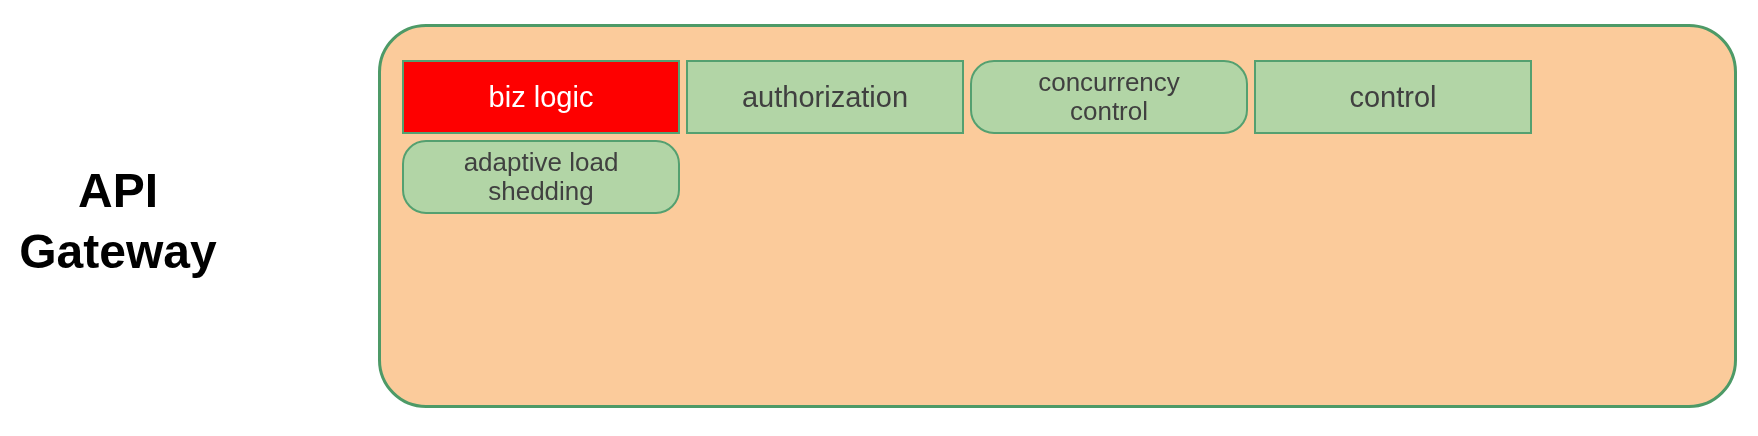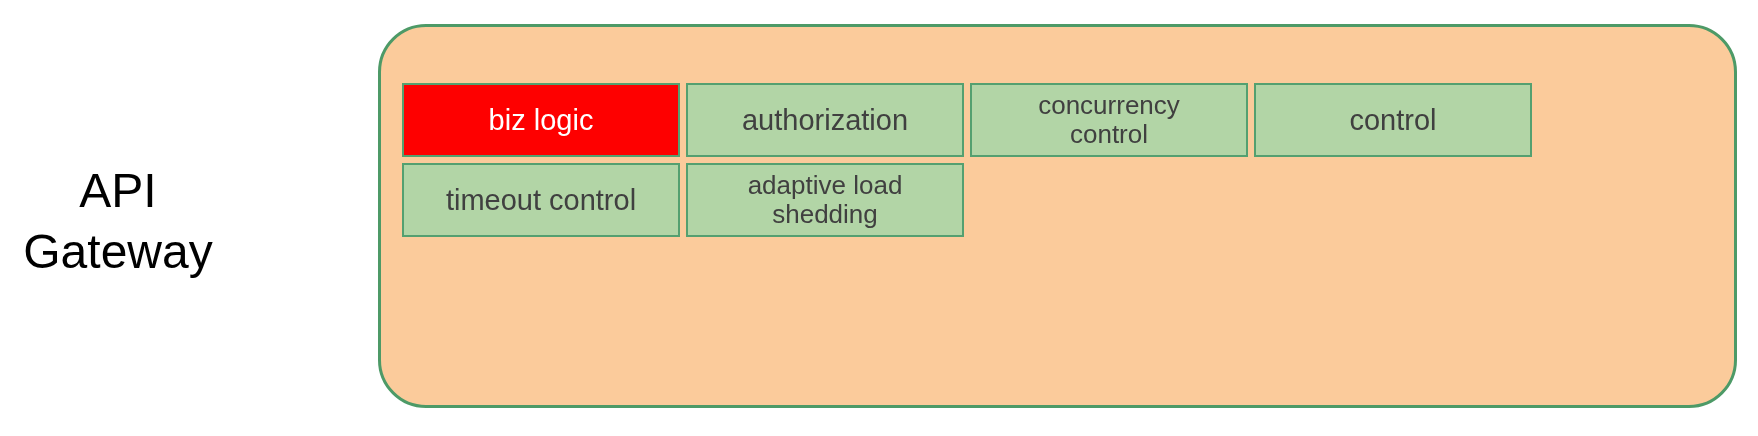--- a/index.html
+++ b/index.html
@@ -18,36 +18,37 @@
   .side-label {
     position: absolute;
     left: 8px;
     top: 160px;
     width: 220px;
     text-align: center;
     font-size: 48px;
     line-height: 1.28;
     color: #000000;
     white-space: normal;
+    font-weight: bold;
   }
   .gateway-container {
     position: absolute;
     left: 378px;
     top: 24px;
     width: 1359px;
     height: 384px;
     box-sizing: border-box;
     background: var(--container-fill, #FBCB9B);
     border: 3px solid var(--container-border, #4D9A67);
     border-radius: 48px;
   }
   .feature-grid {
     position: absolute;
     left: 21px;
-    top: 56px;
+    top: 33px;
     display: grid;
     grid-template-columns: repeat(4, 278px);
     grid-auto-rows: 74px;
     column-gap: 45px;
     row-gap: 36px;
     gap: 6px;
   }
   .feature-box {
     box-sizing: border-box;
     background: var(--box-fill, #B2D5A6);
@@ -56,37 +57,37 @@
     font-size: 29px;
     line-height: 1.12;
     display: flex;
     align-items: center;
     justify-content: center;
     text-align: center;
     white-space: pre-line;
   }
   .feature-box.two-line {
     font-size: 26px;
+    border-radius: 24px;
   }
   .feature-box.highlight {
     background: var(--highlight-fill, #FE0000);
     color: var(--highlight-text, #FFFFFF);
   }
 </style>
 </head>
 <body>
 
 <div class="canvas">
   <div class="side-label">API Gateway</div>
 
   <div class="gateway-container">
     <div class="feature-grid">
         <div class="feature-box highlight">biz logic</div>
         <div class="feature-box">authorization</div>
         <div class="feature-box two-line">concurrency
 control</div>
         <div class="feature-box">control</div>
-        <div class="feature-box">timeout control</div>
         <div class="feature-box two-line">adaptive load
 shedding</div>
       </div>
   </div>
 </div>
 
 </body></html>

